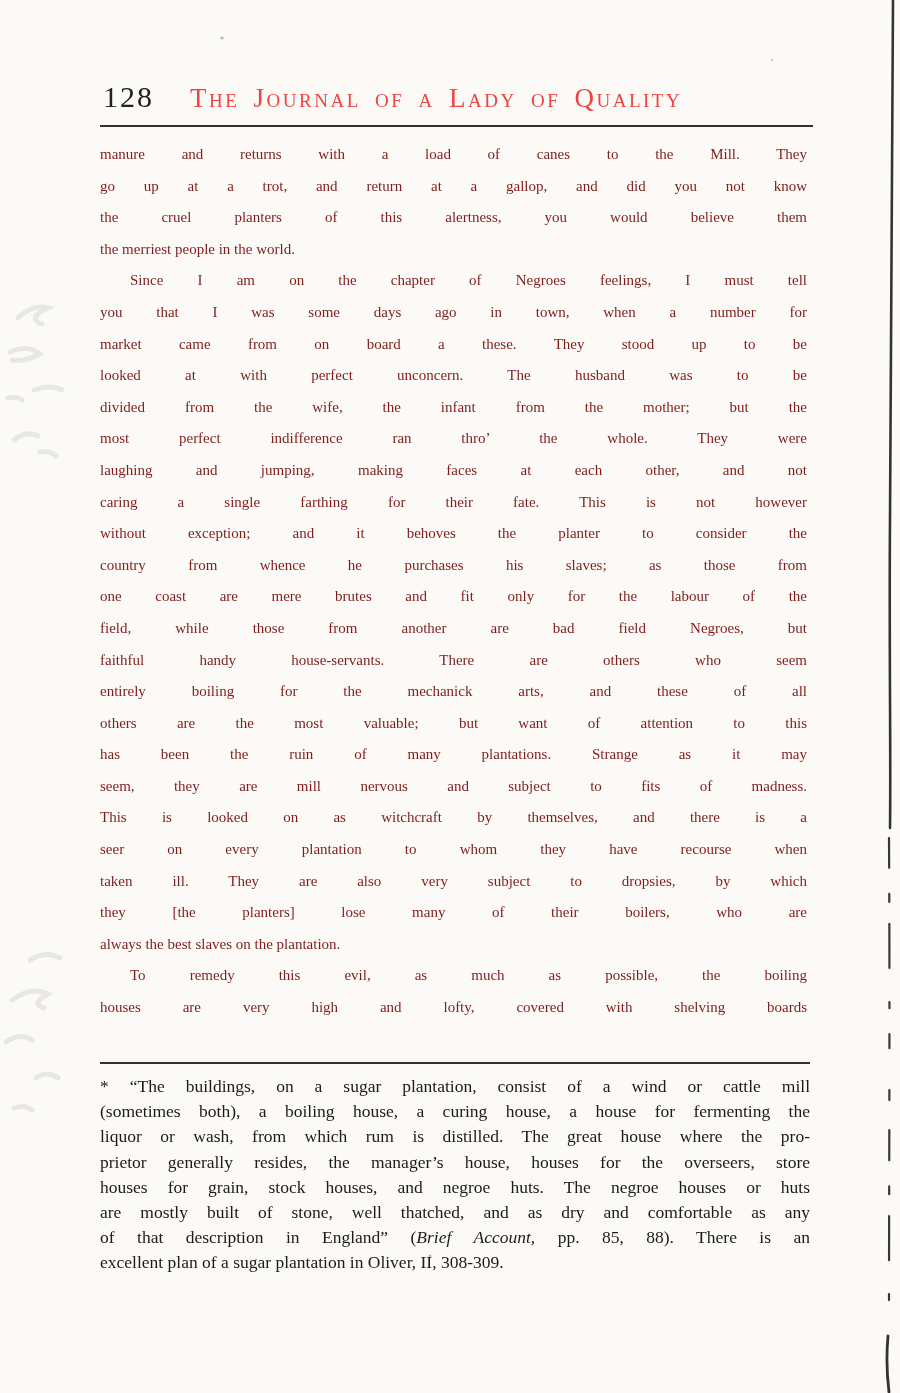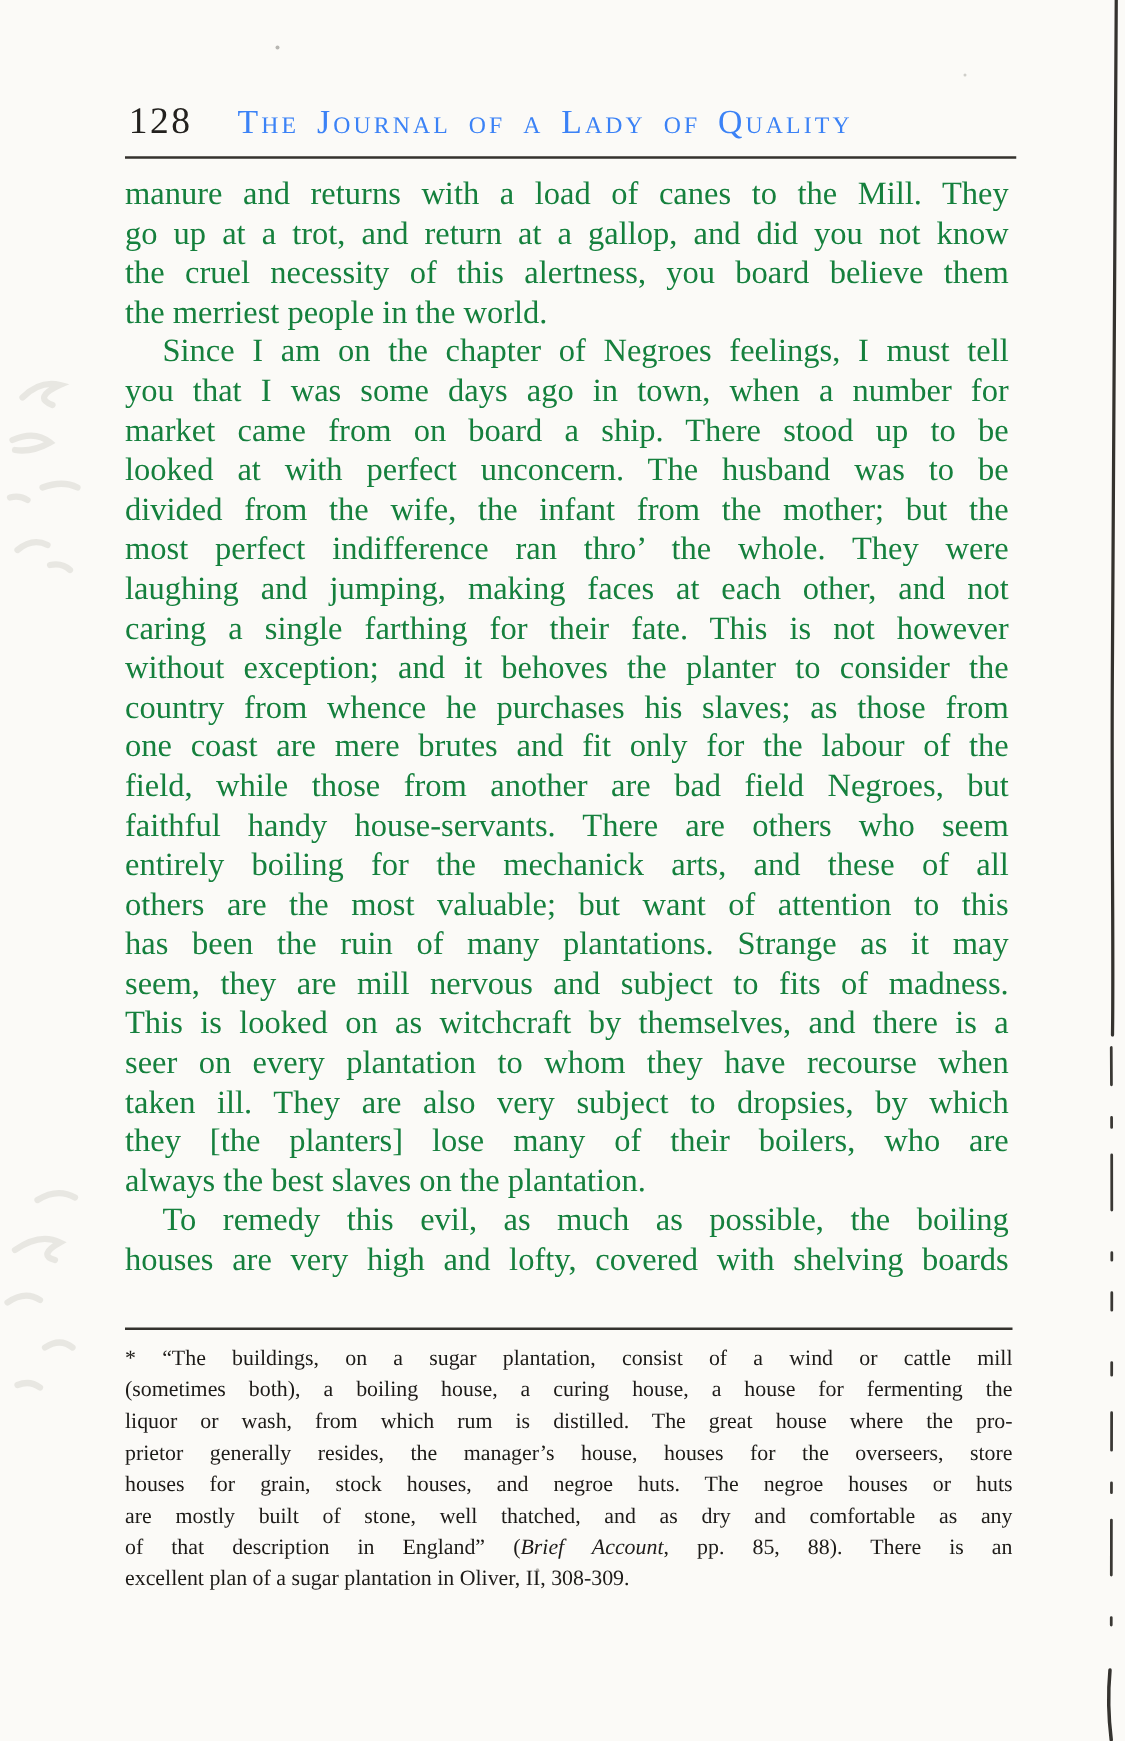--- a/index.html
+++ b/index.html
@@ -31,39 +31,39 @@
   .page-number {
     font-size: 30px;
     letter-spacing: 2px;
     color: #23211e;
   }
   .running-title {
     font-variant: small-caps;
     font-size: 27px;
     letter-spacing: 2.5px;
     word-spacing: 5px;
-    color: #3b82f6;
+    color: #ef4444;
     font-family: Liberation Serif, serif;
   }
   .header-rule {
     position: absolute;
     top: 125px;
     left: 100px;
     width: 713px;
     height: 2px;
     background: #34322e;
   }
   
   .body-text {
     position: absolute;
     top: 139px;
     left: 100px;
     width: 707px;
-    font-size: 26px;
-    color: #15803d;
+    font-size: 15px;
+    color: #7f1d1d;
   }
   .body-text .line {
     height: 31.6px;
     line-height: 31.6px;
     text-align: justify;
     text-align-last: justify;
     white-space: normal;
     overflow: hidden;
   }
   .body-text .line.last {
@@ -117,25 +117,25 @@
 
   <div class="header">
     <span class="page-number">128</span>
     <span class="running-title">The Journal of a Lady of Quality</span>
   </div>
   <div class="header-rule"></div>
 
   <div class="body-text">
       <div class="line">manure and returns with a load of canes to the Mill. They</div>
       <div class="line">go up at a trot, and return at a gallop, and did you not know</div>
-      <div class="line">the cruel necessity of this alertness, you board believe them</div>
+      <div class="line">the cruel planters of this alertness, you would believe them</div>
       <div class="line last">the merriest people in the world.</div>
       <div class="line indent">Since I am on the chapter of Negroes feelings, I must tell</div>
       <div class="line">you that I was some days ago in town, when a number for</div>
-      <div class="line">market came from on board a ship. There stood up to be</div>
+      <div class="line">market came from on board a these. They stood up to be</div>
       <div class="line">looked at with perfect unconcern. The husband was to be</div>
       <div class="line">divided from the wife, the infant from the mother; but the</div>
       <div class="line">most perfect indifference ran thro’ the whole. They were</div>
       <div class="line">laughing and jumping, making faces at each other, and not</div>
       <div class="line">caring a single farthing for their fate. This is not however</div>
       <div class="line">without exception; and it behoves the planter to consider the</div>
       <div class="line">country from whence he purchases his slaves; as those from</div>
       <div class="line">one coast are mere brutes and fit only for the labour of the</div>
       <div class="line">field, while those from another are bad field Negroes, but</div>
       <div class="line">faithful handy house-servants. There are others who seem</div>

